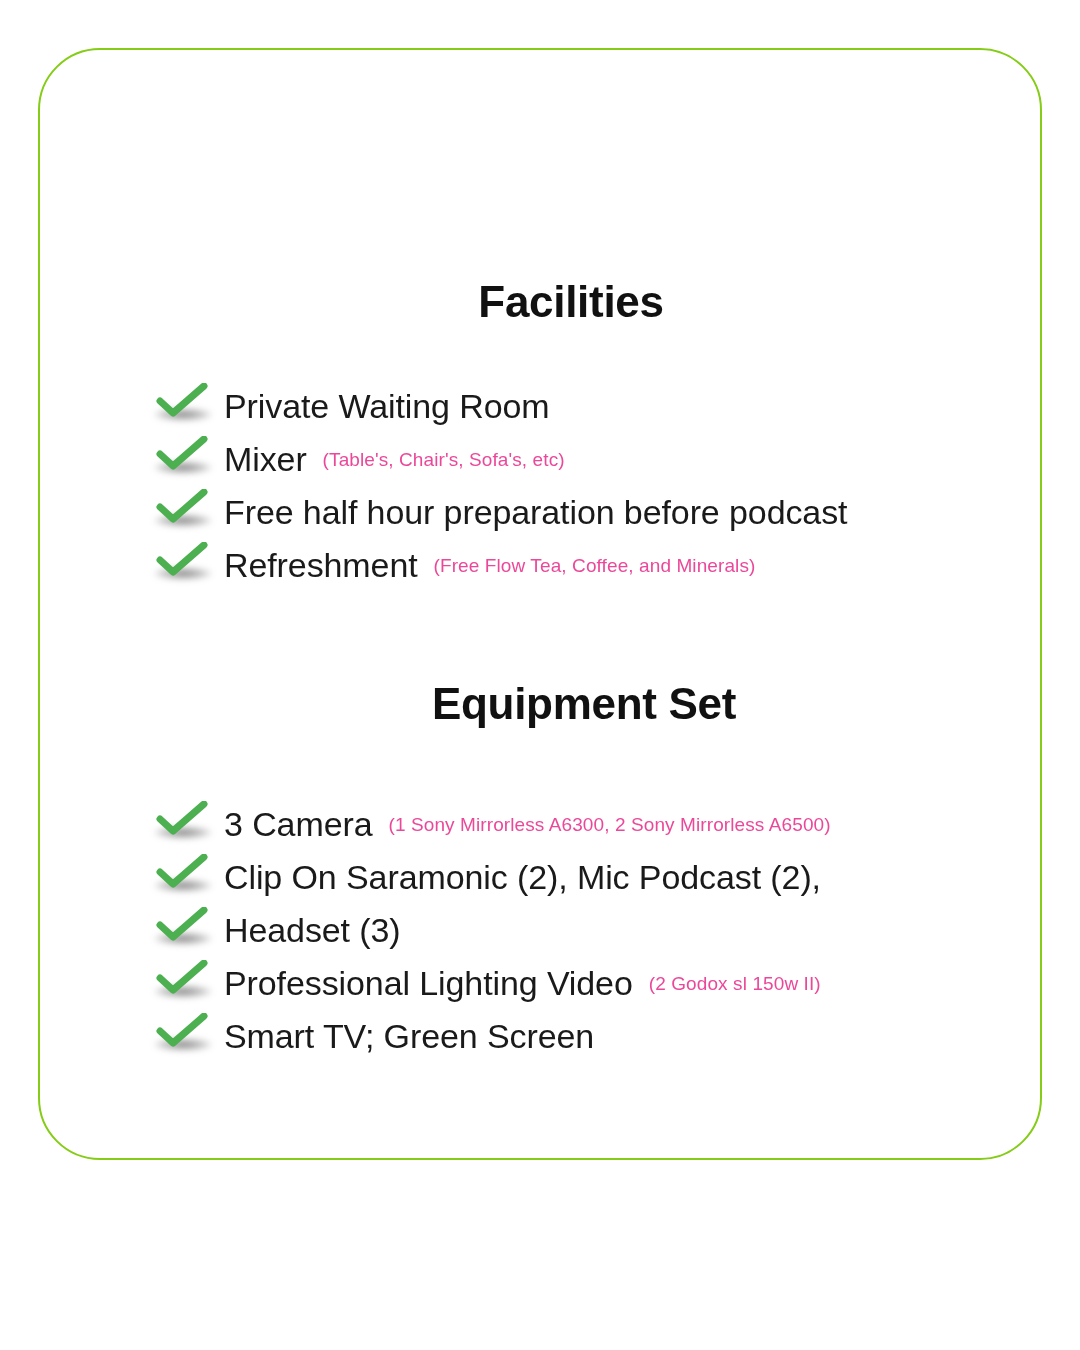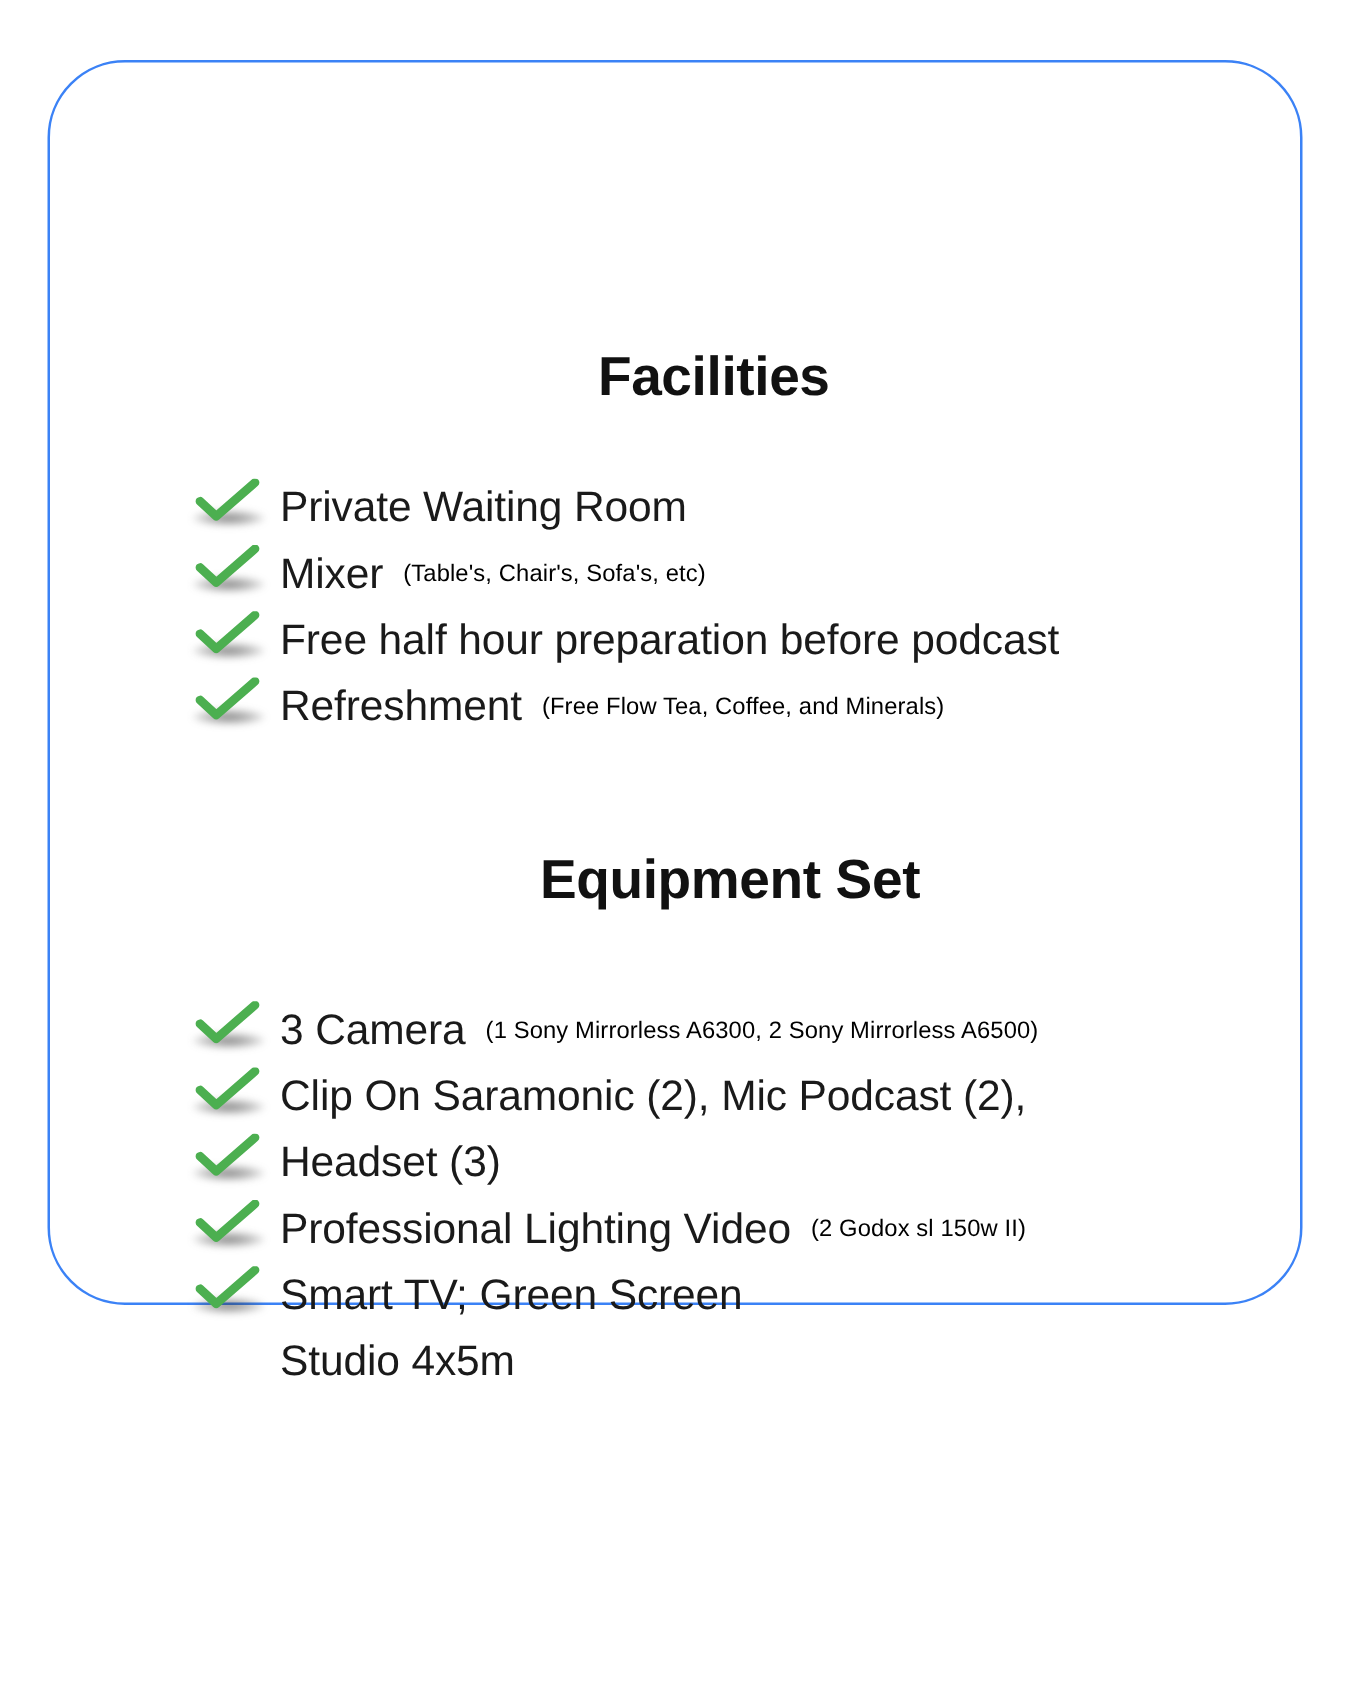--- a/index.html
+++ b/index.html
@@ -21,23 +21,23 @@
     height: 1350px;
     background: #ffffff;
   }
 
   
   .card {
     position: absolute;
     left: 38px;
     top: 48px;
     width: 1004px;
-    height: 996px;
+    height: 1112px;
     box-sizing: border-box;
-    border: 2px solid #3b82f6;
+    border: 2px solid #84cc16;
     border-radius: 62px;
     background: #ffffff;
   }
 
   
   .section-title {
     position: absolute;
     text-align: center;
     font-weight: 700;
     color: #111111;
@@ -108,21 +108,21 @@
   .item-text {
     font-size: 34px;
     line-height: 53px;
     color: #1a1a1a;
     white-space: nowrap;
     letter-spacing: -0.1px;
   }
   .item-note {
     font-size: 19px;
     line-height: 53px;
-    color: #000000;
+    color: #ec4899;
     white-space: nowrap;
     margin-left: 16px;
     letter-spacing: 0.1px;
   }
 </style>
 </head>
 <body>
 
 <div id="page">
 
@@ -236,20 +236,19 @@
         </span>
         <span class="item-text">Smart TV; Green Screen</span>
         <span class="item-note"></span>
       </div>
 
       <div class="list-item continuation">
         <span class="check-wrap">
           
           
         </span>
-        <span class="item-text">Studio 4x5m</span>
         <span class="item-note"></span>
       </div>
 
     </div>
 
   </div>
 </div>
 
 </body></html>

